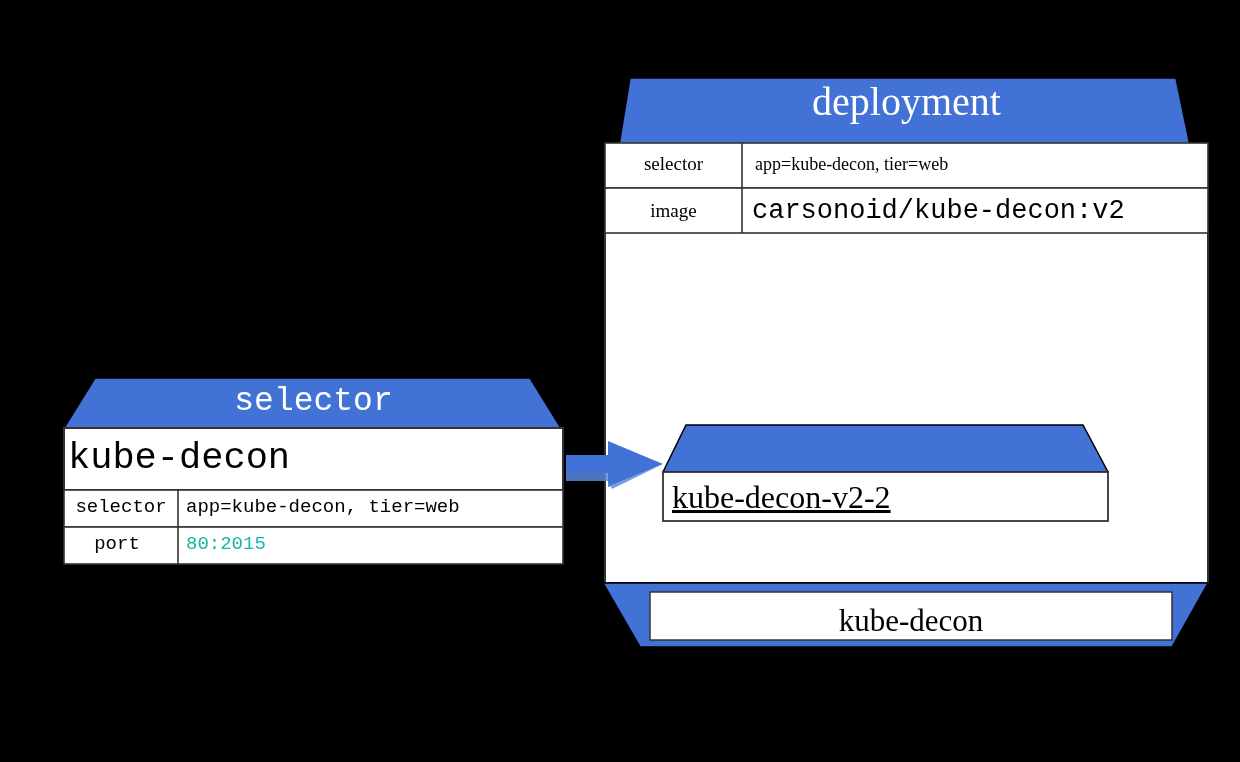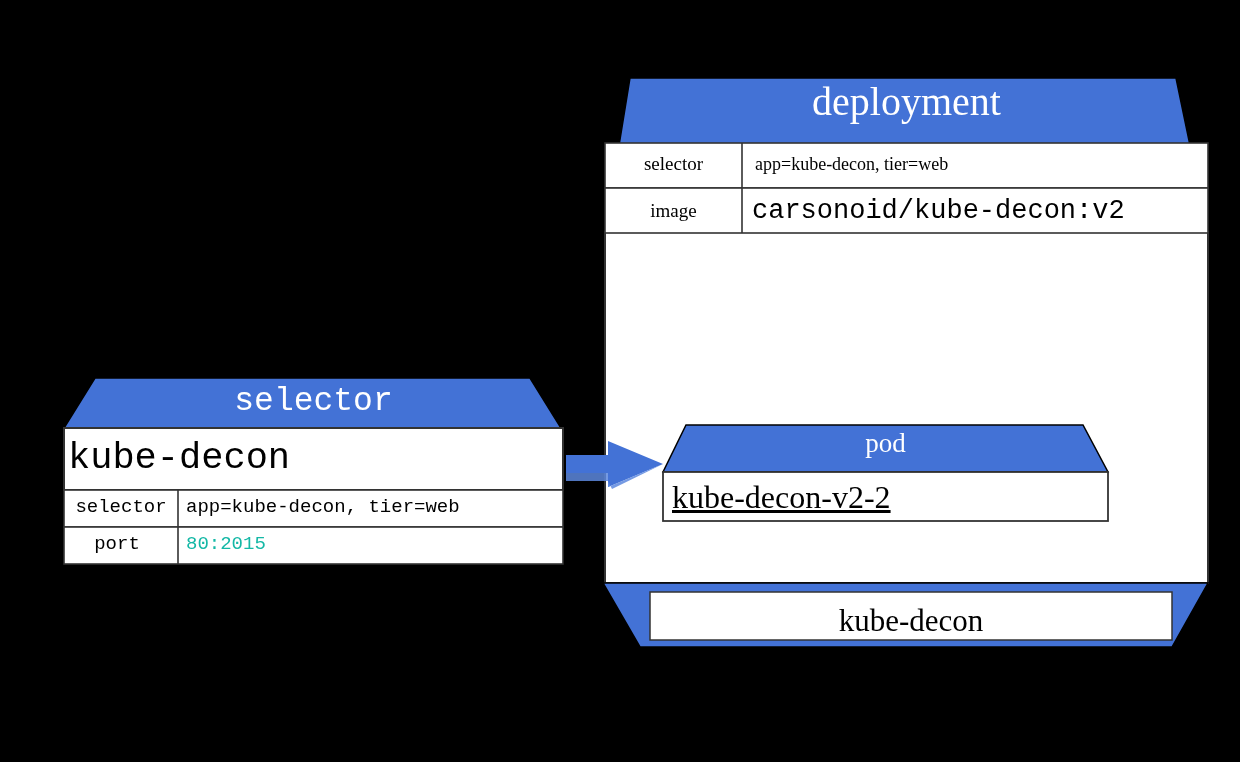--- a/index.html
+++ b/index.html
@@ -125,21 +125,20 @@
     <polygon points="566,473 608,473 608,487 663,464 612,489 608,481 566,481" fill="#5D88DE" opacity="0.85"></polygon>
   </svg>
 
   <div class="txt serif" id="dep-title">deployment</div>
   <div class="txt serif" id="dep-sel-key">selector</div>
   <div class="txt serif" id="dep-sel-val">app=kube-decon, tier=web</div>
   <div class="txt serif" id="dep-img-key">image</div>
   <div class="txt mono" id="dep-img-val">carsonoid/kube-decon:v2</div>
   <div class="txt serif" id="dep-footer-label">kube-decon</div>
 
-  <div class="txt serif" id="pod-title">pod</div>
   <div class="txt serif" id="pod-name">kube-decon-v2-2</div>
 
   <div class="txt mono" id="svc-title">selector</div>
   <div class="txt mono" id="svc-name">kube-decon</div>
   <div class="txt mono" id="svc-sel-key">selector</div>
   <div class="txt mono" id="svc-sel-val">app=kube-decon, tier=web</div>
   <div class="txt mono" id="svc-port-key">port</div>
   <div class="txt mono" id="svc-port-val">80:2015</div>
 
 </div>

